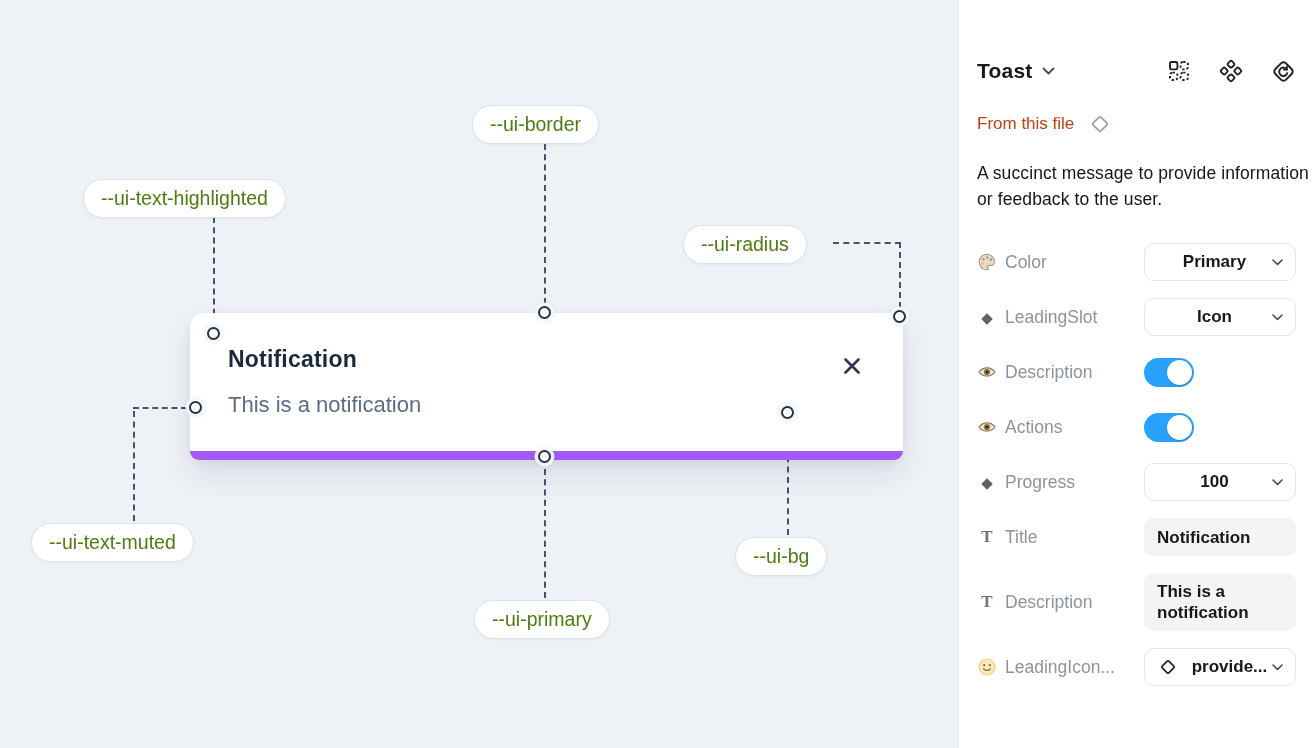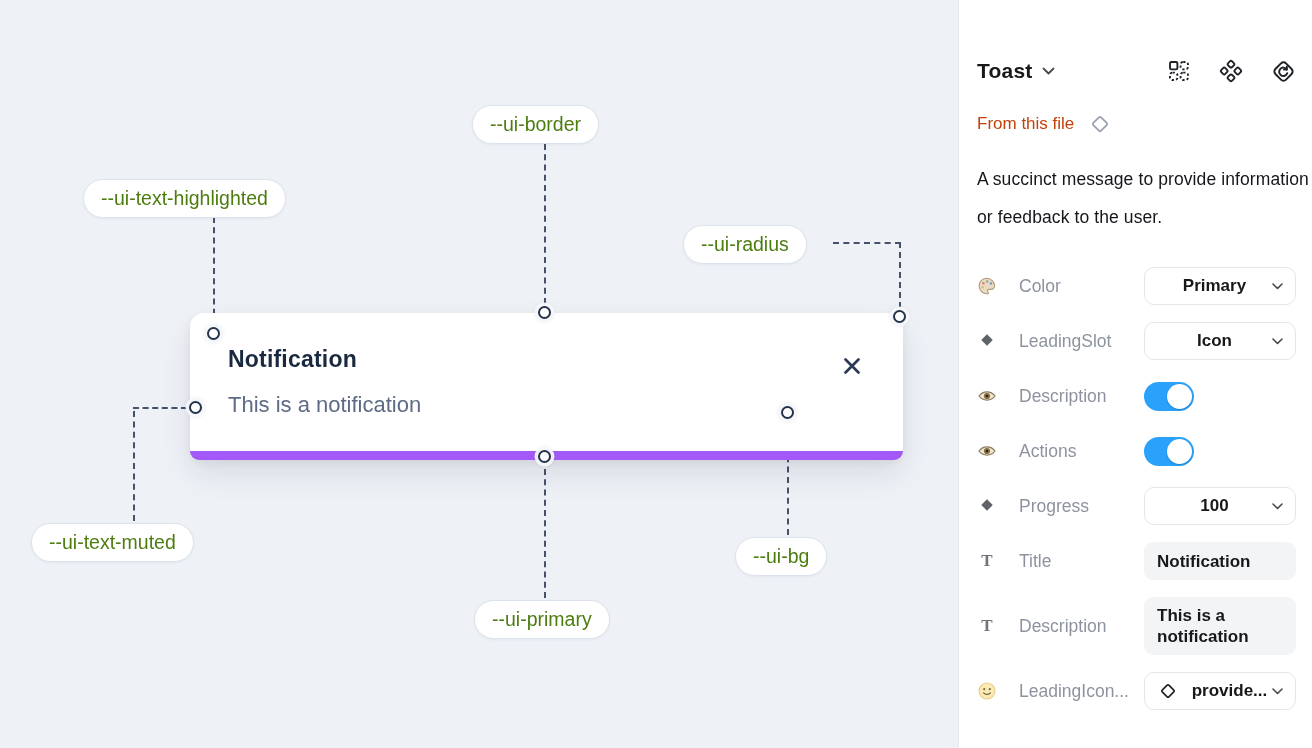--- a/index.html
+++ b/index.html
@@ -43,25 +43,25 @@
   .title-chevron { margin-left:10px; display:flex; align-items:center; cursor:pointer; }
   .header-icons { margin-left:auto; display:flex; align-items:center; gap:26px; }
   .hicon { background:none; border:none; cursor:pointer; width:26px; height:26px;
            display:flex; align-items:center; justify-content:center; }
 
   .from-file { display:flex; align-items:center; margin-top:24px; height:28px;
                font-size:17px; color:#c2410c; }
   .from-file .dmark { margin-left:12px; display:flex; align-items:center; }
 
   .panel-desc { margin-top:22px; width:334px; font-size:17.5px; font-weight:500;
-                color:#15171b; line-height:38px; letter-spacing:.1px; }
+                color:#15171b; line-height:26px; letter-spacing:.1px; }
 
   .props { margin-top:31px; }
   .prow { display:flex; align-items:center; min-height:38px; margin-bottom:17px; }
-  .plabel { display:flex; align-items:flex-start; gap:22px; font-size:17.5px; color:#8d939e;
+  .plabel { display:flex; align-items:center; gap:8px; font-size:17.5px; color:#8d939e;
             flex:1 1 auto; white-space:nowrap; overflow:hidden; }
   .picon { width:20px; display:flex; justify-content:center; align-items:center; flex:0 0 auto; }
   .diamond-glyph { color:#5f6368; font-size:15px; line-height:1; }
   .t-glyph { font-family:"Liberation Serif", serif; font-weight:700; font-size:17px; color:#70757c; }
 
   .control { flex:0 0 auto; width:152px; }
   .dropdown { width:152px; height:38px; background:#ffffff; border:1.5px solid #e3e5e9;
               border-radius:10px; display:flex; align-items:center; padding:0 12px;
               font-family:"Liberation Sans", sans-serif;
               font-size:17px; font-weight:600; color:#17181a; cursor:pointer; }

